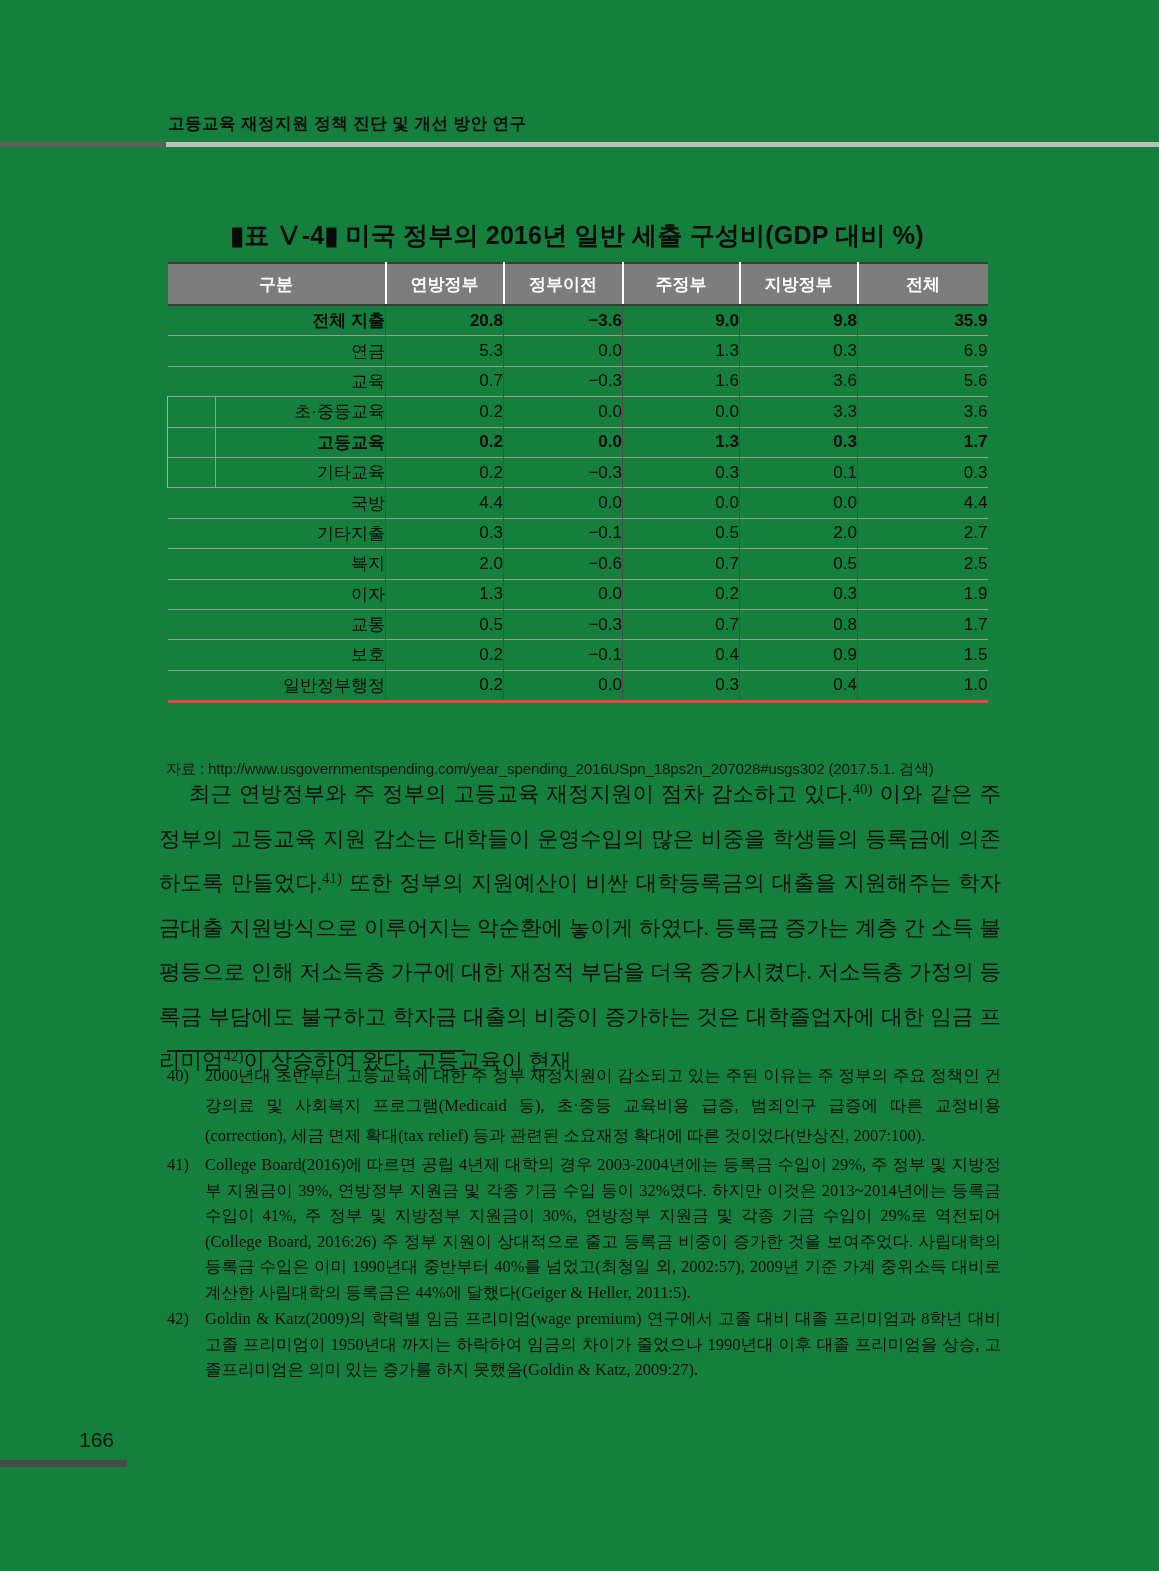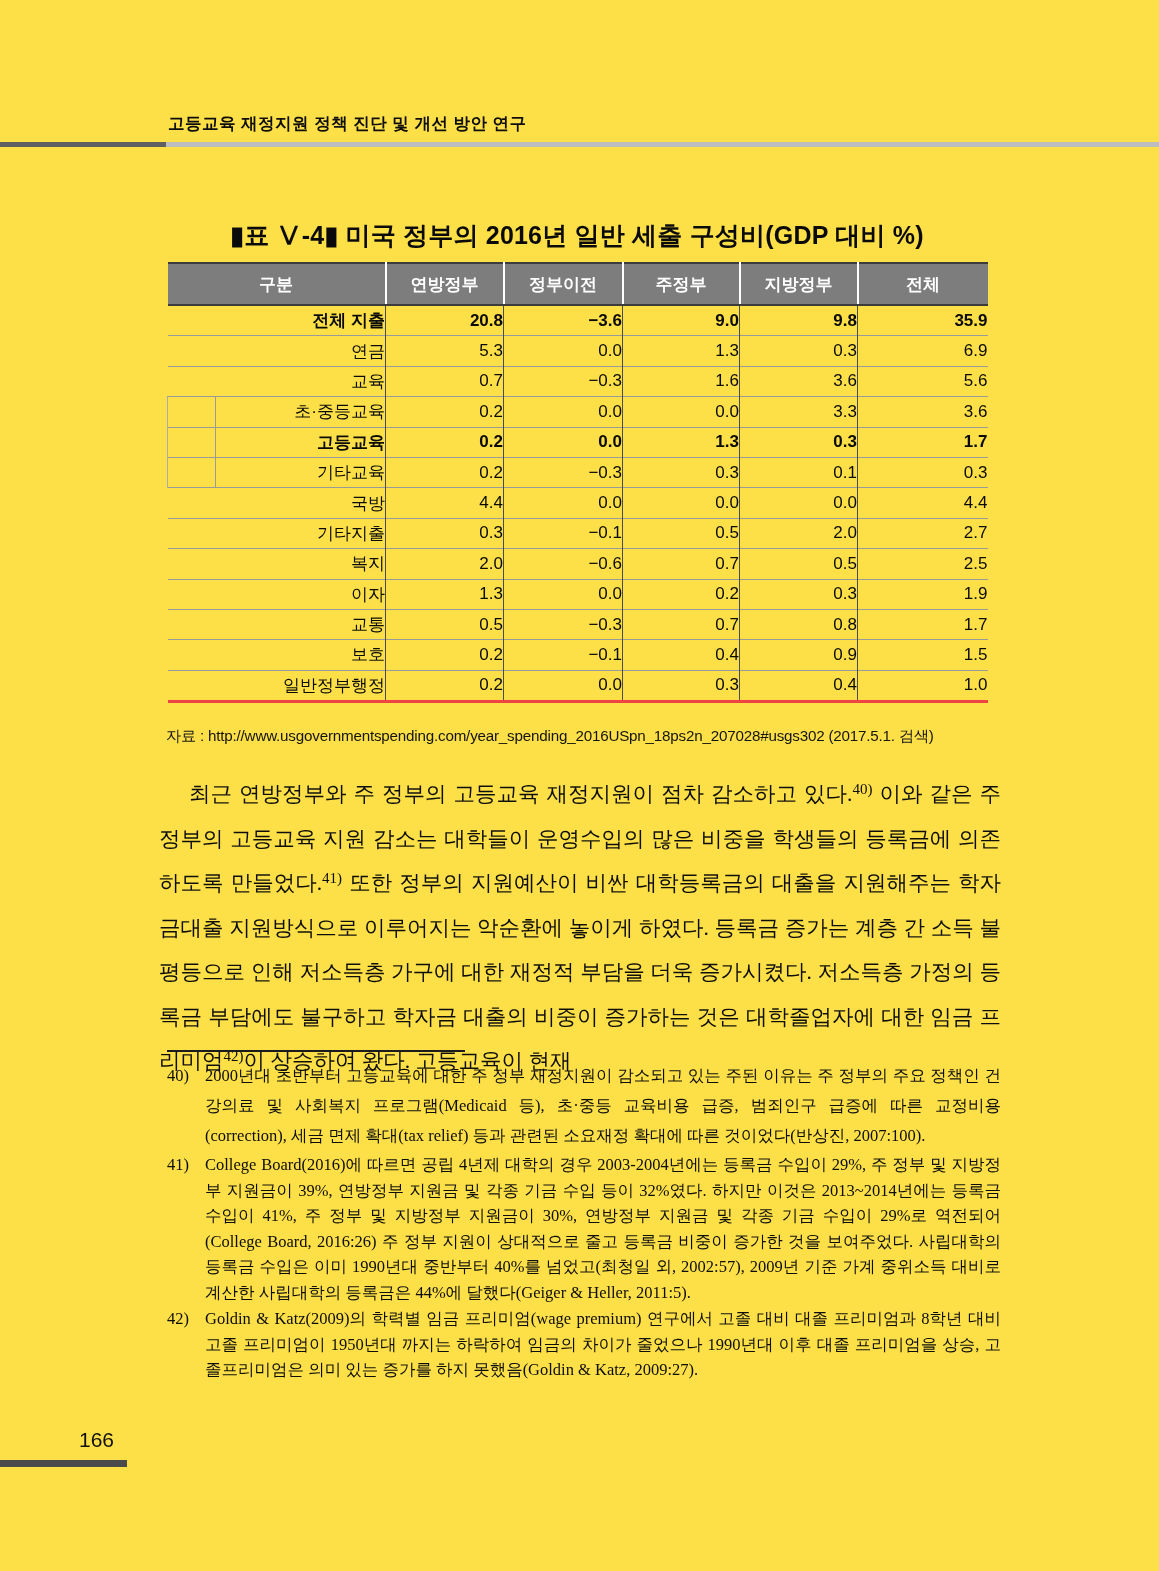--- a/index.html
+++ b/index.html
@@ -1,17 +1,17 @@
 <!DOCTYPE html>
 <html lang="ko"><head>
 <meta charset="utf-8">
 <style>
   html,body { margin:0; padding:0; background:#ffffff; }
   .page {
-    position:relative; width:1159px; height:1571px; background:#fde047;
+    position:relative; width:1159px; height:1571px; background:#15803d;
     font-family:"Liberation Sans", sans-serif; color:#111; overflow:hidden;
   }
 
   
   .running-head {
     position:absolute; left:168px; top:113px;
     font-size:16.5px; font-weight:700; letter-spacing:0.5px; color:#0d0d0d;
   }
   .header-rule { position:absolute; left:0; top:142px; width:1159px; height:5px; background:#bdbdbd; }
   .header-rule .dark { position:absolute; left:0; top:0; width:166px; height:5px; background:#5f5f5f; }
@@ -35,21 +35,21 @@
   table.data thead th + th { border-left:2px solid #ffffff;text-align:center; }
   table.data tbody td { height:29.4px; padding:0; }
   table.data tbody tr + tr td { border-top:1px solid #9a9a9a; }
   td.val  { border-left:1px solid #4c4c4c; text-align:right; padding-right:14px; }
   td.label{ text-align:right; padding-left:10px; }
   td.sub-label { border-left:1px solid #9a9a9a; padding-left:13px; }
   td.indent-cell { border-left:1px solid #ababab; }
   tr.bold td { font-weight:700; }
 
   .source-line {
-    position:absolute; left:166px; top:726px; width:840px;
+    position:absolute; left:166px; top:759px; width:840px;
     font-size:15.2px; color:#141414; letter-spacing:-0.2px;
   }
 
   
   .body-text {
     position:absolute; left:159px; top:772px; width:842px;
     font-family:"Liberation Serif", serif; font-size:21.5px; line-height:44.5px;
     text-align:justify; text-indent:30px; color:#0d0d0d;
   }
   .body-text sup { font-size:15px; line-height:0; vertical-align:7px; }

